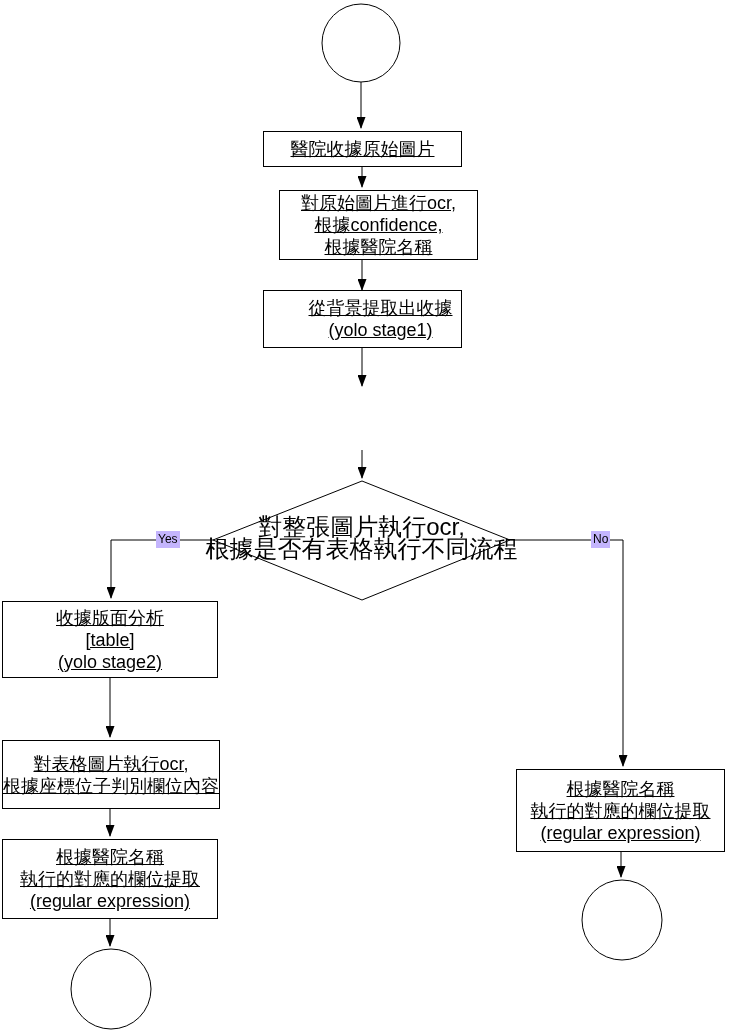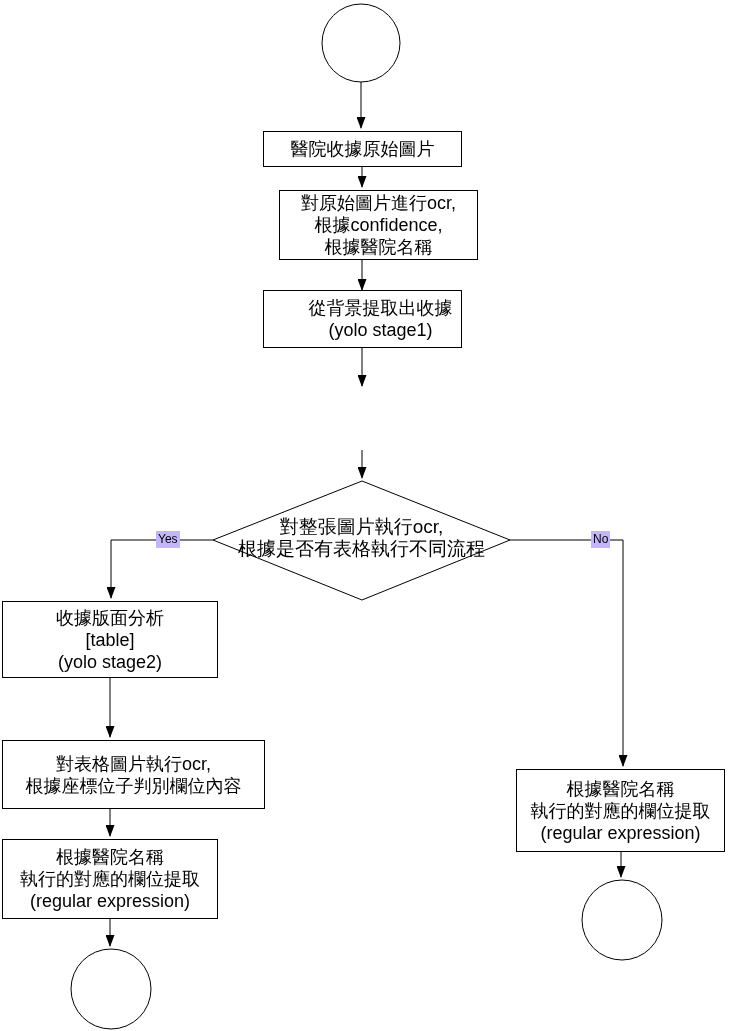--- a/index.html
+++ b/index.html
@@ -23,30 +23,31 @@
     border: 1px solid #000000;
     display: flex;
     flex-direction: column;
     align-items: center;
     justify-content: center;
     text-align: center;
     font-size: 18px;
     line-height: 22px;
     white-space: nowrap;
     box-sizing: border-box;
+    text-decoration: underline;
   }
   .node-line { display: block; }
   .diamond-label {
     position: absolute;
     display: flex;
     flex-direction: column;
     align-items: center;
     justify-content: center;
     text-align: center;
-    font-size: 19px;
+    font-size: 24px;
     line-height: 22px;
     white-space: nowrap;
   }
   .edge-label {
     position: absolute;
     background: #c4b5fd;
     font-size: 12px;
     line-height: 17px;
     padding: 0 2px;
     white-space: nowrap;
@@ -106,21 +107,21 @@
 
   <div class="edge-label" style="left:156px; top:531px;">Yes</div>
   <div class="edge-label" style="left:591px; top:531px;">No</div>
 
   <div class="box" style="left:2px; top:601px; width:216px; height:77px;">
     <span class="node-line">收據版面分析</span>
     <span class="node-line">[table]</span>
     <span class="node-line">(yolo stage2)</span>
   </div>
 
-  <div class="box" style="left:2px; top:740px; width:263px; height:69px;">
+  <div class="box" style="left:2px; top:740px; width:218px; height:69px;">
     <span class="node-line">對表格圖片執行ocr,</span>
     <span class="node-line">根據座標位子判別欄位內容</span>
   </div>
 
   <div class="box" style="left:2px; top:839px; width:216px; height:80px;">
     <span class="node-line">根據醫院名稱</span>
     <span class="node-line">執行的對應的欄位提取</span>
     <span class="node-line">(regular expression)</span>
   </div>
 

